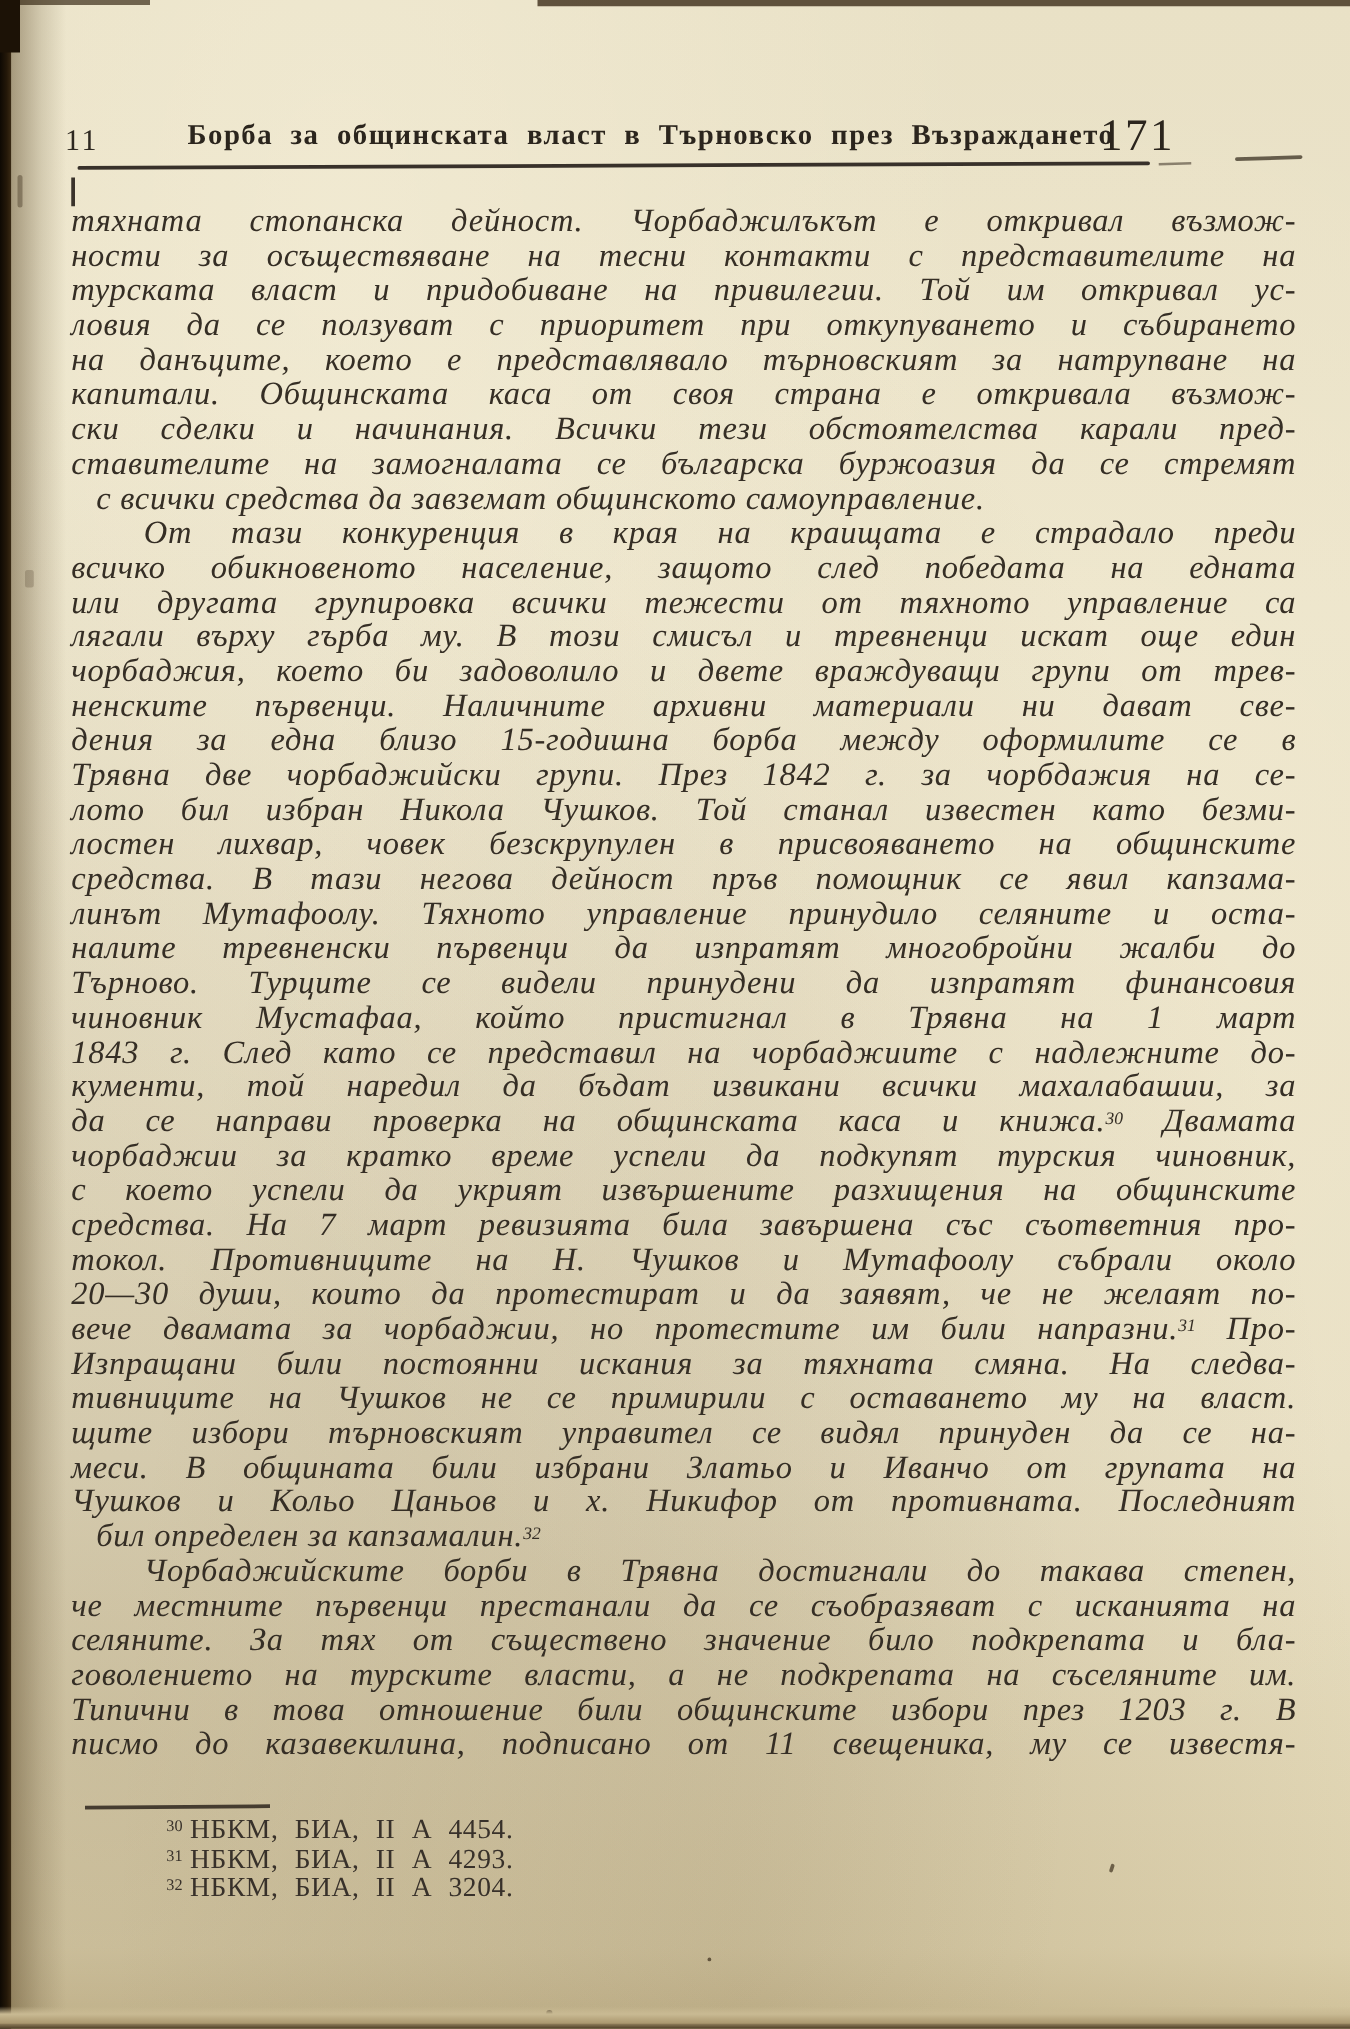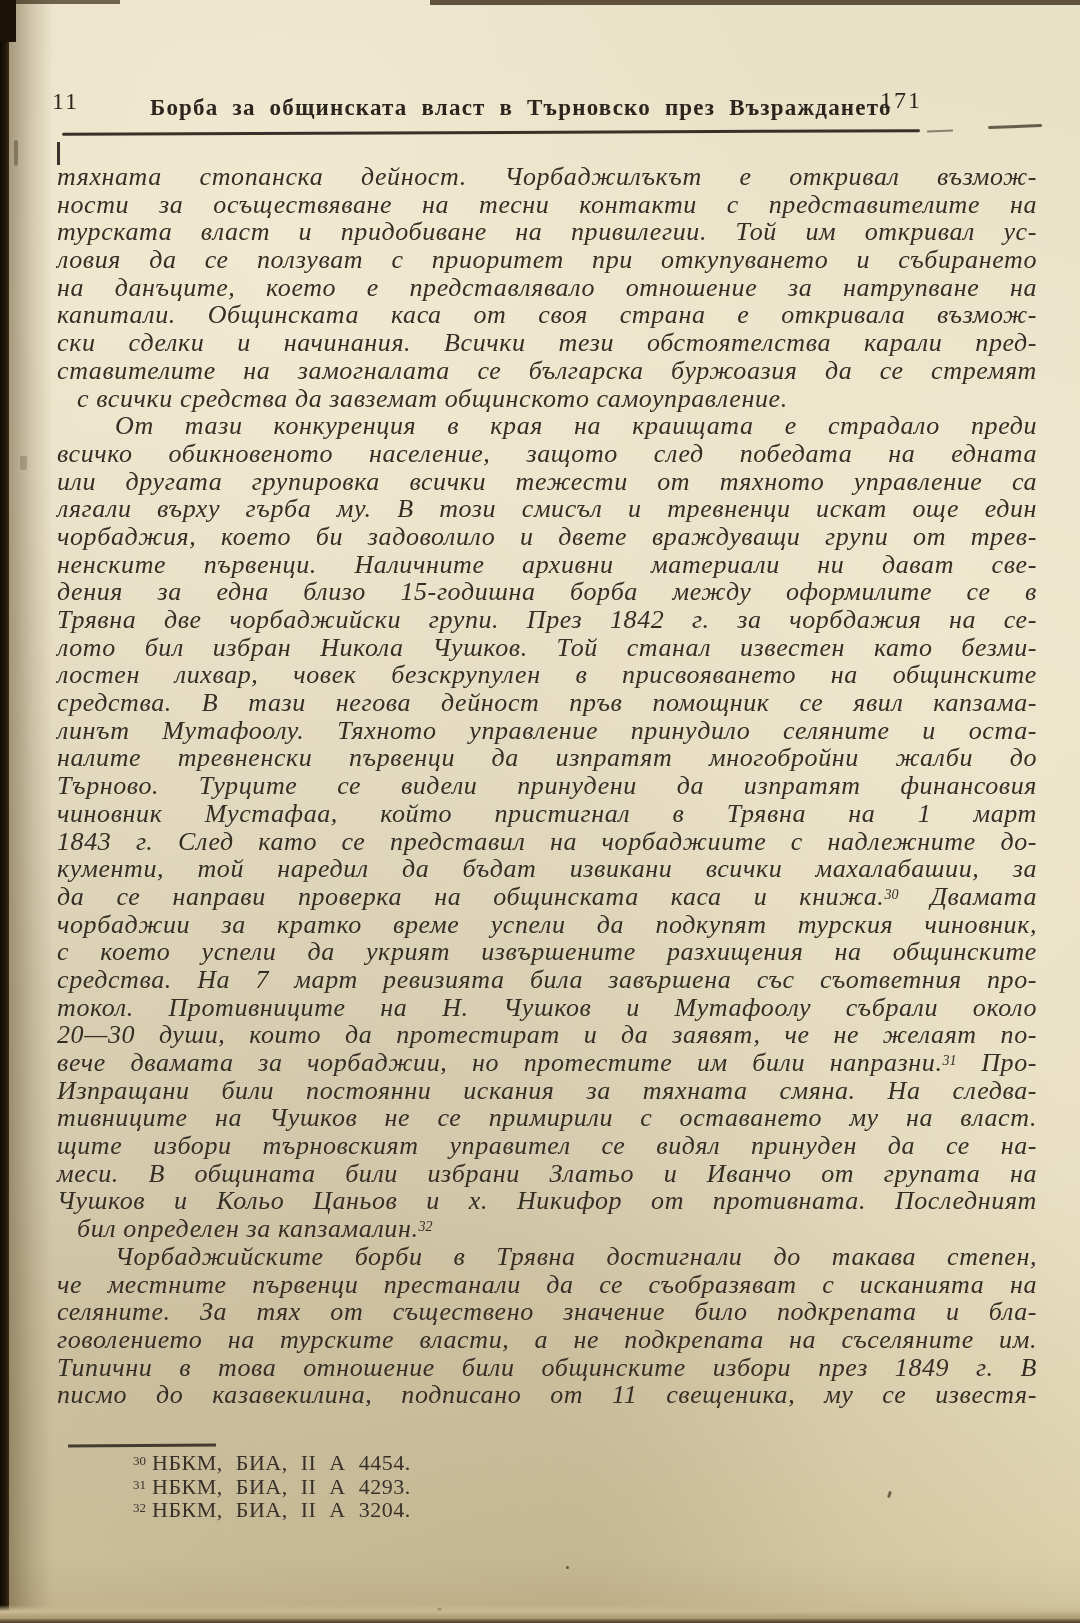--- a/index.html
+++ b/index.html
@@ -20,24 +20,24 @@
     background:linear-gradient(90deg,#0e0903 0%,#241809 60%,#3a2a14 100%);}
   .spine-shade{position:absolute;left:9px;top:0;bottom:0;width:44px;
     background:linear-gradient(90deg,rgba(96,78,46,.50),rgba(96,78,46,.18) 55%,rgba(96,78,46,0));}
   .top-edge{position:absolute;top:0;left:430px;right:0;height:5px;background:#463723;opacity:.85;}
   .top-edge-l{position:absolute;top:0;left:0;width:120px;height:4px;background:#3a2c18;opacity:.7;}
   .corner-tl{position:absolute;top:0;left:0;width:16px;height:42px;background:#1c1206;}
   .bottom-band{position:absolute;left:0;right:0;bottom:0;height:18px;
     background:linear-gradient(180deg,rgba(175,157,118,0) 0%,#c9ba93 35%,#a7946b 80%,#57462c 100%);}
   .bottom-line{position:absolute;left:0;right:0;bottom:0;height:4px;background:#32271642;}
   
-  .hdr-num-left{position:absolute;left:52px;top:88px;font-size:24px;letter-spacing:2px;color:#2e2820;}
+  .hdr-num-left{position:absolute;left:52px;top:100px;font-size:24px;letter-spacing:2px;color:#2e2820;}
   .hdr-title{position:absolute;left:150px;top:95px;width:676px;text-align:center;
     font-size:23px;font-weight:bold;letter-spacing:1.2px;word-spacing:7px;color:#2b251d;white-space:nowrap;}
-  .hdr-page{position:absolute;left:880px;top:87px;font-size:24px;letter-spacing:2px;color:#2b251d;}
+  .hdr-page{position:absolute;left:880px;top:87px;font-size:36px;letter-spacing:2px;color:#2b251d;}
   .hdr-rule{position:absolute;left:62px;top:131px;width:858px;height:3px;background:#38312a;transform:rotate(-0.25deg);border-radius:2px;}
   .hdr-dash1{position:absolute;left:927px;top:130px;width:26px;height:2px;background:rgba(58,48,34,.55);transform:rotate(-2deg);}
   .hdr-dash2{position:absolute;left:988px;top:125px;width:54px;height:3px;background:rgba(58,48,34,.75);transform:rotate(-2deg);border-radius:2px;}
   .hdr-tick{position:absolute;left:57px;top:142px;width:3px;height:23px;background:#3a332b;}
   
   .body-text{position:absolute;left:57px;top:163px;width:980px;font-size:26px;line-height:27.7px;
     letter-spacing:.6px;text-justify:inter-word;}
   .line{height:27.7px;overflow:visible;text-align:justify;text-align-last:justify;white-space:normal;font-style:italic;}
   .line.jl{text-align-last:left;margin-left:20px;}
   .line.ji{text-indent:58px;}
@@ -71,21 +71,21 @@
   <div class="hdr-rule"></div>
   <div class="hdr-dash1"></div>
   <div class="hdr-dash2"></div>
   <div class="hdr-tick"></div>
 
   <div class="body-text">
       <div class="line j"><span>тяхната стопанска дейност. Чорбаджилъкът е откривал възмож-</span></div>
       <div class="line j"><span>ности за осъществяване на тесни контакти с представителите на</span></div>
       <div class="line j"><span>турската власт и придобиване на привилегии. Той им откривал ус-</span></div>
       <div class="line j"><span>ловия да се ползуват с приоритет при откупуването и събирането</span></div>
-      <div class="line j"><span>на данъците, което е представлявало отношение за натрупване на</span></div>
+      <div class="line j"><span>на данъците, което е представлявало търновският за натрупване на</span></div>
       <div class="line j"><span>капитали. Общинската каса от своя страна е откривала възмож-</span></div>
       <div class="line j"><span>ски сделки и начинания. Всички тези обстоятелства карали пред-</span></div>
       <div class="line j"><span>ставителите на замогналата се българска буржоазия да се стремят</span></div>
       <div class="line jl"><span>с всички средства да завземат общинското самоуправление.</span></div>
       <div class="line ji"><span>От тази конкуренция в края на краищата е страдало преди</span></div>
       <div class="line j"><span>всичко обикновеното население, защото след победата на едната</span></div>
       <div class="line j"><span>или другата групировка всички тежести от тяхното управление са</span></div>
       <div class="line j"><span>лягали върху гърба му. В този смисъл и тревненци искат още един</span></div>
       <div class="line j"><span>чорбаджия, което би задоволило и двете враждуващи групи от трев-</span></div>
       <div class="line j"><span>ненските първенци. Наличните архивни материали ни дават све-</span></div>
@@ -110,21 +110,21 @@
       <div class="line j"><span>Изпращани били постоянни искания за тяхната смяна. На следва-</span></div>
       <div class="line j"><span>тивниците на Чушков не се примирили с оставането му на власт.</span></div>
       <div class="line j"><span>щите избори търновският управител се видял принуден да се на-</span></div>
       <div class="line j"><span>меси. В общината били избрани Златьо и Иванчо от групата на</span></div>
       <div class="line j"><span>Чушков и Кольо Цаньов и х. Никифор от противната. Последният</span></div>
       <div class="line jl"><span>бил определен за капзамалин.</span><span class="fnref">32</span></div>
       <div class="line ji"><span>Чорбаджийските борби в Трявна достигнали до такава степен,</span></div>
       <div class="line j"><span>че местните първенци престанали да се съобразяват с исканията на</span></div>
       <div class="line j"><span>селяните. За тях от съществено значение било подкрепата и бла-</span></div>
       <div class="line j"><span>говолението на турските власти, а не подкрепата на съселяните им.</span></div>
-      <div class="line j"><span>Типични в това отношение били общинските избори през 1849 г. В</span></div>
+      <div class="line j"><span>Типични в това отношение били общинските избори през 1203 г. В</span></div>
       <div class="line j"><span>писмо до казавекилина, подписано от 11 свещеника, му се известя-</span></div>
     </div>
 
   <div class="fn-rule"></div>
   <div class="footnotes">
       <div class="footnote"><span class="fnmark">30</span><span>НБКМ, БИА, II А 4454.</span></div>
       <div class="footnote"><span class="fnmark">31</span><span>НБКМ, БИА, II А 4293.</span></div>
       <div class="footnote"><span class="fnmark">32</span><span>НБКМ, БИА, II А 3204.</span></div>
     </div>
 

